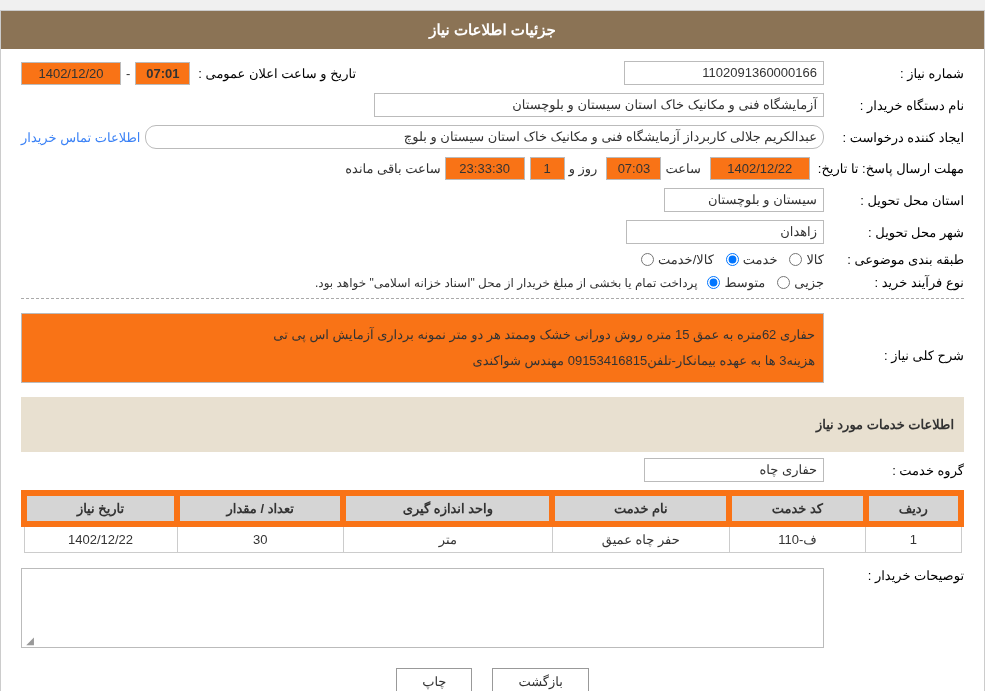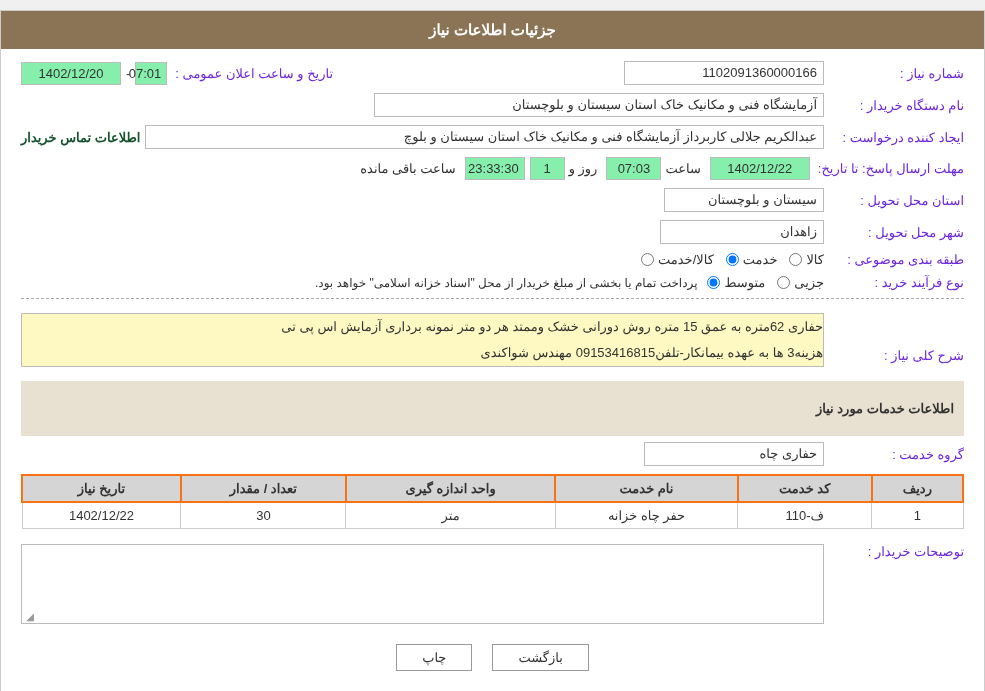--- a/index.html
+++ b/index.html
@@ -31,77 +31,77 @@
       display: flex;
       align-items: center;
       margin-bottom: 8px;
       flex-direction: row;
     }
     .label {
       min-width: 140px;
       text-align: right;
       font-size: 13px;
       padding-left: 8px;
-      color: #6d28d9;
+      color: #000000;
       flex-shrink: 0;
     }
     .value-box {
       border: 1px solid #bbb;
       background: #fff;
       padding: 3px 6px;
       min-height: 24px;
       font-size: 13px;
       direction: rtl;
       text-align: right;
     }
     .link-text {
-      color: #14532d;
+      color: #3b82f6;
       text-decoration: none;
-      font-weight: bold;
     }
     .section-divider {
       border-top: 1px dashed #aaa;
       margin: 8px 0;
     }
     .radio-group {
       display: flex;
       gap: 12px;
       align-items: center;
     }
     .radio-item {
       display: flex;
       align-items: center;
       gap: 4px;
       direction: rtl;
     }
     .sharhrow {
       border: 1px solid #bbb;
+      padding: 8px;
       margin: 6px 0 6px 0;
       font-size: 13px;
       line-height: 2;
       text-align: right;
-      background: #fef9c3;
+      background: #f97316;
     }
     .section-title {
       background: #e8e0d0;
       padding: 20px 10px;
       font-weight: bold;
       font-size: 13px;
       text-align: right;
       margin: 8px 0 6px 0;
     }
     table.data-table {
       width: 100%;
       border-collapse: collapse;
       margin-top: 6px;
       font-size: 13px;
     }
     table.data-table th {
       background: #d5d5d5;
-      border: 2px solid #f97316;
+      border: 6px solid #f97316;
       padding: 5px 8px;
       text-align: center;
     }
     table.data-table td {
       border: 1px solid #ccc;
       padding: 5px 8px;
       text-align: center;
     }
     .description-box {
       border: 1px solid #bbb;
@@ -142,21 +142,21 @@
       background: #fff;
       color: #333;
     }
     .inline-label {
       font-size: 13px;
       white-space: nowrap;
     }
     .small-box {
       border: 1px solid #bbb;
       padding: 3px 5px;
-      background: #86efac;
+      background: #f97316;
       font-size: 13px;
       text-align: center;
     }
     .note-text {
       color: #333;
       font-size: 12px;
     }
   </style>
 </head>
 <body>
@@ -166,55 +166,55 @@
     <span>جزئیات اطلاعات نیاز</span>
   </div>
 
   <div class="content">
 
     <div class="form-row">
       <span class="label">شماره نیاز :</span>
       <span class="value-box" style="width:200px;">1102091360000166</span>
       <span style="flex:1;"></span>
       <span class="label" style="min-width:auto;padding-right:5px;">تاریخ و ساعت اعلان عمومی :</span>
-      <span class="small-box" style="width:32px;">07:01</span>
+      <span class="small-box" style="width:55px;font-weight:bold;">07:01</span>
       <span style="padding:0 5px;">-</span>
       <span class="small-box" style="width:100px;">1402/12/20</span>
     </div>
 
     <div class="form-row">
       <span class="label">نام دستگاه خریدار :</span>
       <span class="value-box" style="width:450px;">آزمایشگاه فنی و مکانیک خاک استان سیستان و بلوچستان</span>
     </div>
 
     <div class="form-row">
       <span class="label">ایجاد کننده درخواست :</span>
-      <span class="value-box" style="flex:1;">عبدالکریم جلالی کاربرداز آزمایشگاه فنی و مکانیک خاک استان سیستان و بلوچ</span>
+      <span class="value-box" style="flex:1;border-radius:11px;">عبدالکریم جلالی کاربرداز آزمایشگاه فنی و مکانیک خاک استان سیستان و بلوچ</span>
       <a href="#" class="link-text" style="margin-right:5px;white-space:nowrap;">اطلاعات تماس خریدار</a>
     </div>
 
     <div class="form-row">
       <span class="label">مهلت ارسال پاسخ: تا تاریخ:</span>
       <span class="small-box" style="width:100px;margin-left:5px;">1402/12/22</span>
       <span class="inline-label" style="margin:0 4px;">ساعت</span>
       <span class="small-box" style="width:55px;margin-left:5px;">07:03</span>
       <span class="inline-label" style="margin:0 4px;">روز و</span>
       <span class="small-box" style="width:35px;margin-left:5px;">1</span>
-      <span class="small-box" style="width:60px;margin-left:5px;">23:33:30</span>
+      <span class="small-box" style="width:80px;">23:33:30</span>
       <span class="inline-label" style="margin:0 4px;">ساعت باقی مانده</span>
     </div>
 
     <div class="form-row">
       <span class="label">استان محل تحویل :</span>
       <span class="value-box" style="width:160px;">سیستان و بلوچستان</span>
     </div>
 
     <div class="form-row">
       <span class="label">شهر محل تحویل :</span>
-      <span class="value-box" style="width:164px;">زاهدان</span>
+      <span class="value-box" style="width:198px;">زاهدان</span>
     </div>
 
     <div class="form-row">
       <span class="label">طبقه بندی موضوعی :</span>
       <div class="radio-group">
         <div class="radio-item">
           <span>کالا</span>
           <input type="radio" name="tabaqe" value="kala" style="">
         </div>
         <div class="radio-item">
@@ -268,21 +268,21 @@
           <th>نام خدمت</th>
           <th>واحد اندازه گیری</th>
           <th>تعداد / مقدار</th>
           <th>تاریخ نیاز</th>
         </tr>
       </thead>
       <tbody id="table-body">
       <tr>
     <td>1</td>
     <td>ف-110</td>
-    <td>حفر چاه خزانه</td>
+    <td>حفر چاه عمیق</td>
     <td>متر</td>
     <td>30</td>
     <td>1402/12/22</td>
   </tr>
         </tbody>
     </table>
 
     <div class="form-row" style="align-items:flex-start;margin-top:10px;">
       <span class="label" style="padding-top:5px;">توصیحات خریدار :</span>
       <div class="description-box" style="flex:1;">

